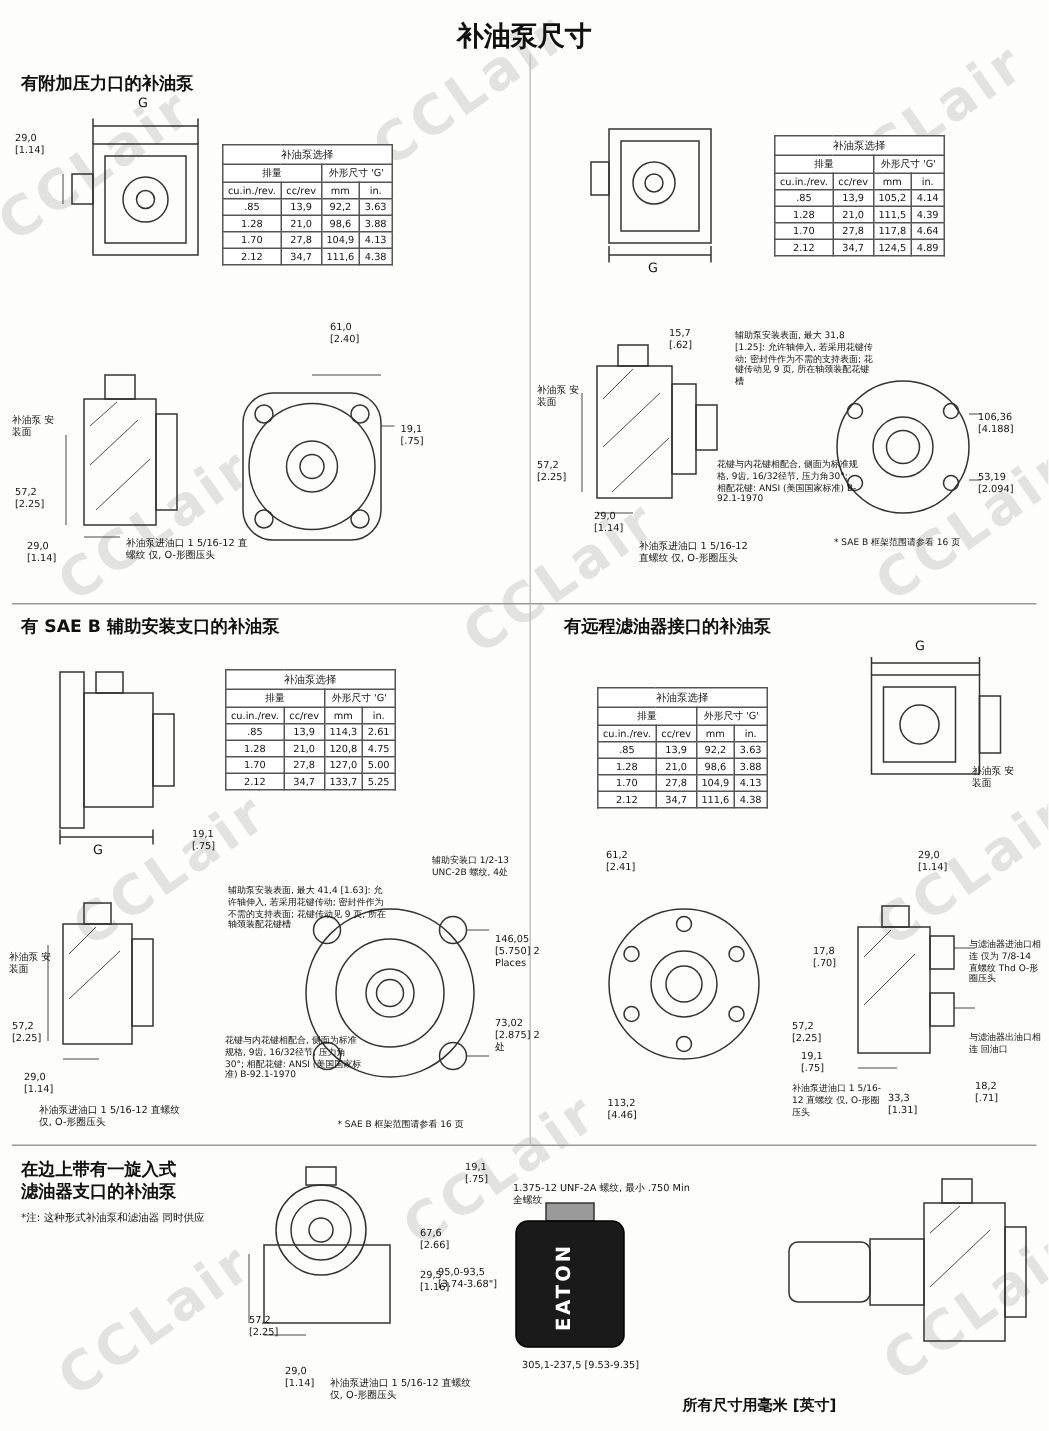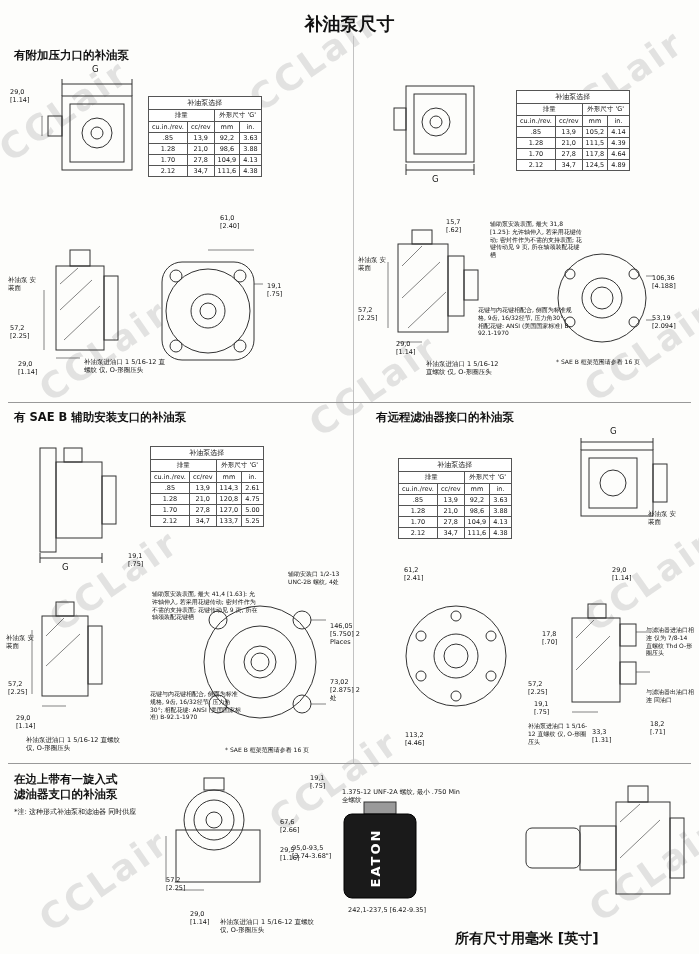--- a/index.html
+++ b/index.html
@@ -4,21 +4,21 @@
 <style>
   * { margin:0; padding:0; box-sizing:border-box; }
   body { background:#ffffff; font-family:"DejaVu Sans","Liberation Sans",sans-serif; }
   .page { position:relative; width:699px; height:954px; background:#fdfdfb; margin:0 auto; overflow:hidden; }
   .wm { position:absolute; font-size:36px; font-weight:bold; color:#c8c8c8; opacity:.5; transform:rotate(-35deg); letter-spacing:3px; pointer-events:none; z-index:0; }
   .title { position:absolute; left:0; right:0; top:12px; text-align:center; font-size:18px; font-weight:bold; color:#111; z-index:2; }
   .heading { position:absolute; font-size:11.5px; font-weight:bold; color:#111; z-index:2; }
   .lbl { position:absolute; font-size:6.5px; line-height:1.25; color:#111; z-index:3; }
   .note { position:absolute; font-size:6px; line-height:1.3; color:#111; z-index:3; }
   .glbl { position:absolute; font-size:8.5px; color:#111; z-index:3; }
-  .footer { position:absolute; font-size:14px; font-weight:bold; color:#111; z-index:3;text-align:right; }
+  .footer { position:absolute; font-size:10px; font-weight:bold; color:#111; z-index:3;text-align:right; }
   .hr { position:absolute; left:8px; width:683px; border-top:1px solid #999; z-index:1; }
   .vr { position:absolute; border-left:1px solid #c2c2c2; z-index:1; }
   .sel-table { position:absolute; border-collapse:collapse; background:#fff; z-index:3; }
   .sel-table td { border:1px solid #555; text-align:center; padding:1px 3px; font-size:6.5px; color:#111; }
   .sel-table .tt { font-size:7px; }
   svg.diag { position:absolute; overflow:visible; z-index:2; }
   .diag rect, .diag circle, .diag line, .diag path { fill:none; stroke:#333; stroke-width:1; }
   .diag .thin { stroke-width:0.6; }
 </style>
 </head>
@@ -424,21 +424,21 @@
   <div class="lbl" style="left:310px;top:774px;width:26px">19,1 [.75]</div>
   <div class="lbl" style="left:405px;top:731px;width:38px">113,2 [4.46]</div>
   <div class="note" style="left:342px;top:788px;width:118px;font-size:6.5px">1.375-12 UNF-2A 螺纹, 最小 .750 Min 全螺纹</div>
 
   <svg class="diag" style="left:330px;top:800px" width="100" height="102" viewBox="0 0 100 102">
     <rect x="34" y="2" width="32" height="12" style="fill:#9a9a9a;stroke:#333"></rect>
     <rect x="14" y="14" width="72" height="84" rx="8" style="fill:#1a1a1a;stroke:#000"></rect>
     <text x="50" y="58" transform="rotate(-90 50 58)" style="fill:#ffffff" font-size="13" font-weight="bold" text-anchor="middle" letter-spacing="2">EATON</text>
   </svg>
   <div class="lbl" style="left:292px;top:844px;width:40px">95,0-93,5 [3.74-3.68"]</div>
-  <div class="lbl" style="left:348px;top:906px;width:130px">242,1-237,5 [6.42-9.35]</div>
+  <div class="lbl" style="left:348px;top:906px;width:130px">305,1-237,5 [9.53-9.35]</div>
 
   <svg class="diag" style="left:520px;top:778px" width="170" height="140" viewBox="0 0 170 140">
     <rect x="108" y="8" width="20" height="16"></rect>
     <rect x="96" y="24" width="54" height="92"></rect>
     <rect x="150" y="40" width="14" height="60"></rect>
     <rect x="60" y="48" width="36" height="44"></rect>
     <rect x="6" y="50" width="54" height="40" rx="6"></rect>
     <line class="thin" x1="100" y1="44" x2="120" y2="26"></line>
     <line class="thin" x1="100" y1="80" x2="140" y2="42"></line>
   </svg>

